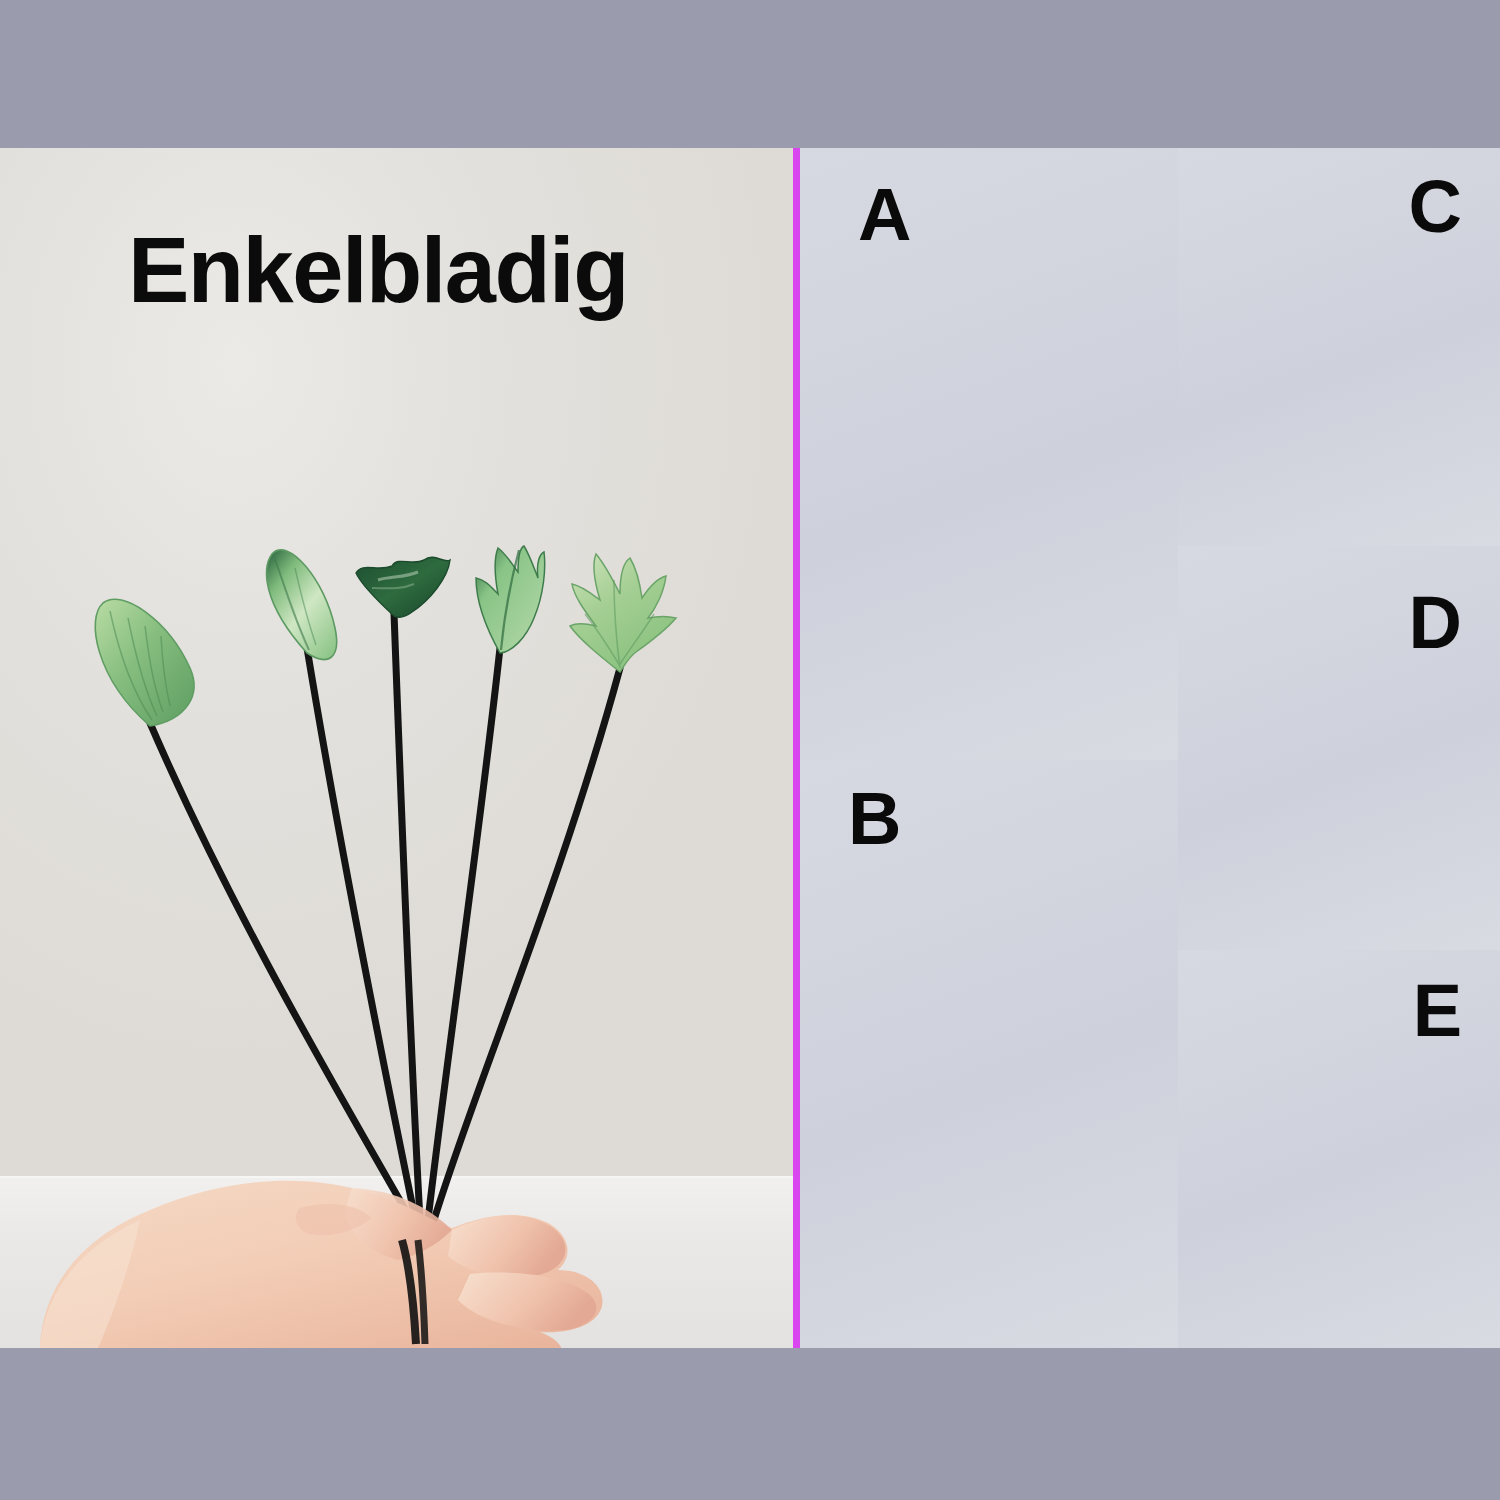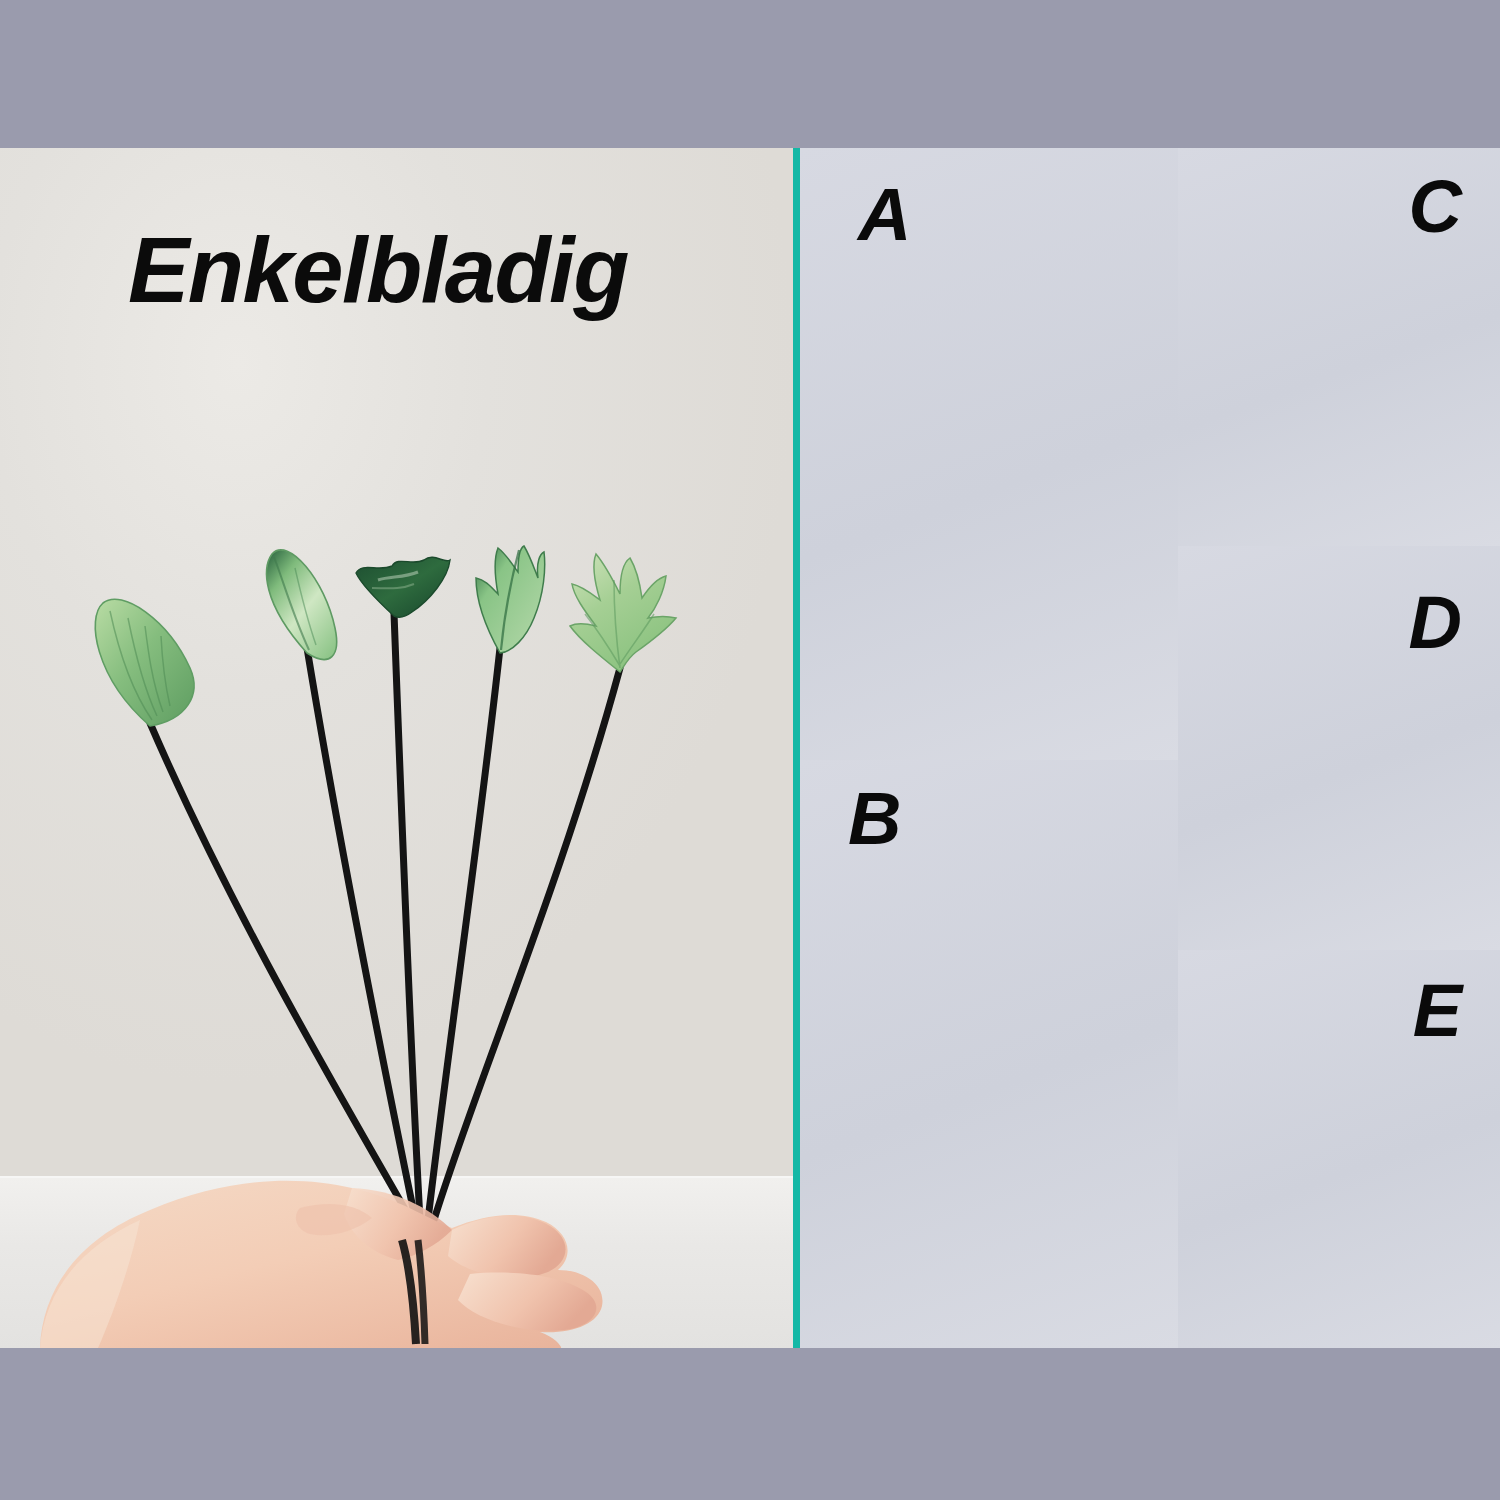--- a/index.html
+++ b/index.html
@@ -2,21 +2,21 @@
 <html><head>
 <meta charset="utf-8">
 <title>Enkelbladig</title>
 <style>
   html,body{margin:0;padding:0;}
   body{
     width:1500px;height:1500px;overflow:hidden;
     background:#9a9bad;
     font-family:"Liberation Sans","DejaVu Sans",sans-serif;
   }
-  .stage{position:relative;width:1500px;height:1500px;background:#14b8a6;font-style:italic;}
+  .stage{position:relative;width:1500px;height:1500px;background:#d946ef;}
 
   
   .collage{position:absolute;left:0;top:148px;width:1500px;height:1200px;}
 
   
   .left-photo{
     position:absolute;left:0;top:0;width:793px;height:1200px;
     overflow:hidden;
     background:
       radial-gradient(ellipse 70% 60% at 30% 18%, #eceae6 0%, #e3e1dd 45%, #dedbd6 100%);

